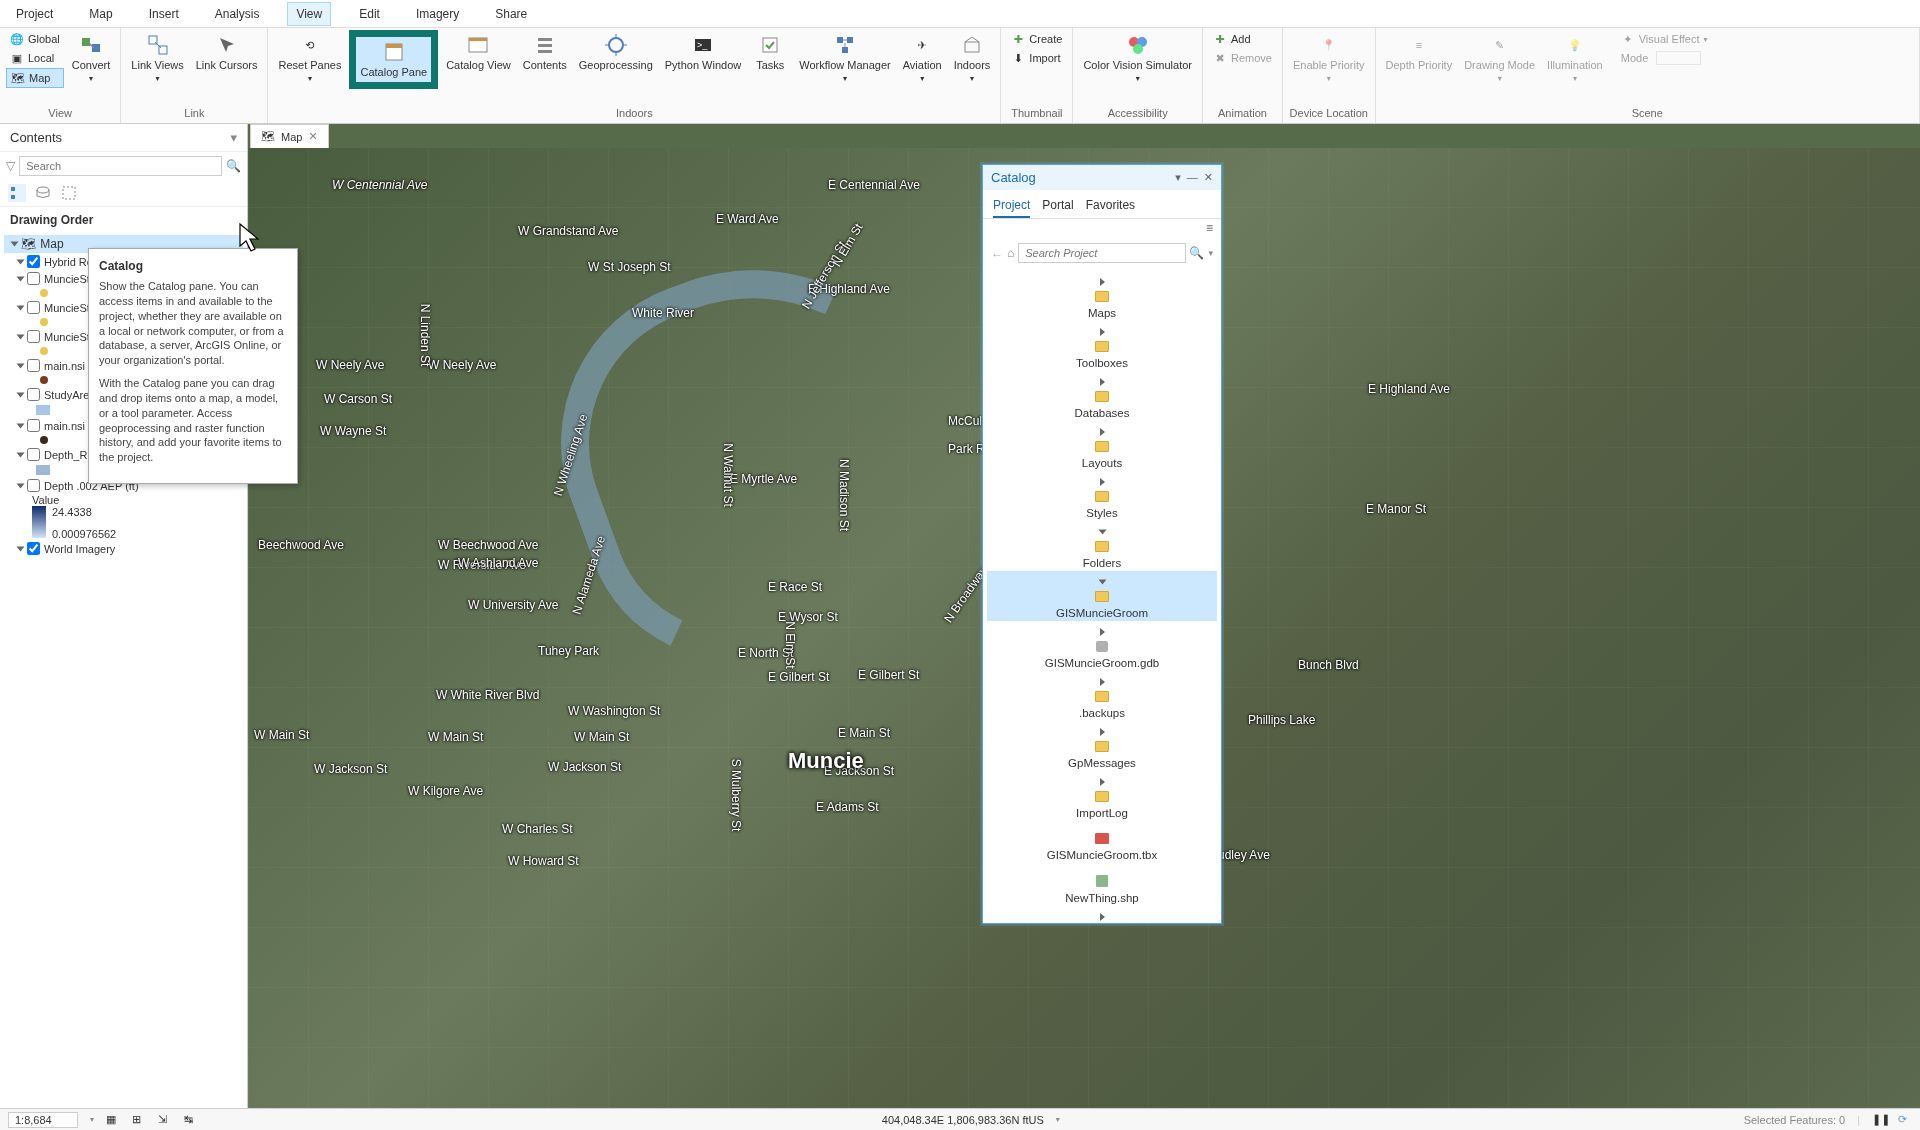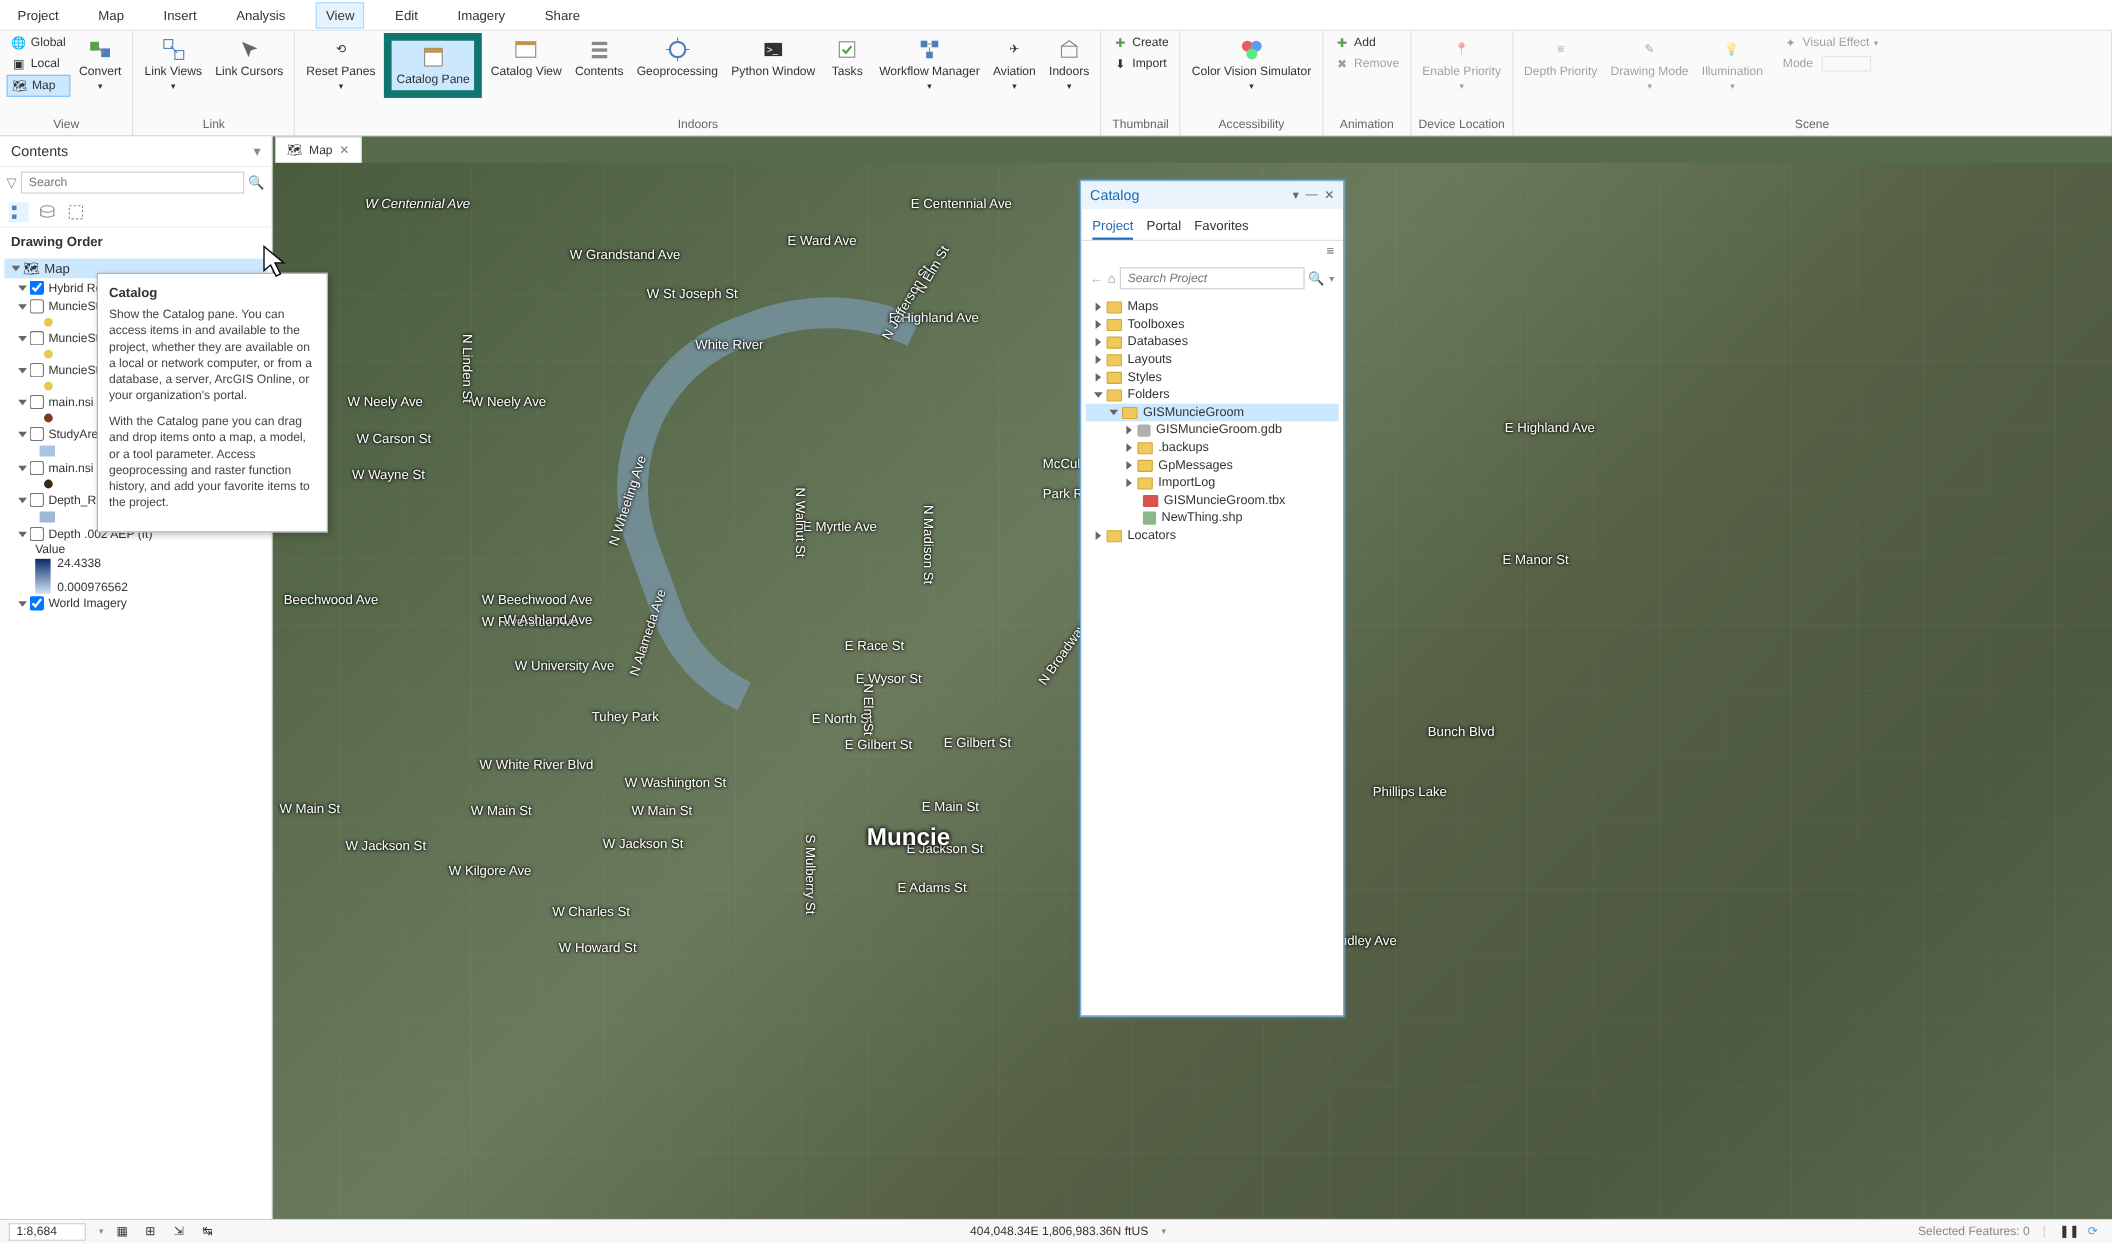--- a/index.html
+++ b/index.html
@@ -61,21 +61,21 @@
 
 .catalog-pane { position: absolute; top: 40px; left: 982px; width: 240px; height: 760px; background: #fff; border: 1px solid #5ba3e0; box-shadow: 0 0 0 2px rgba(91,163,224,0.3); z-index: 400; display:flex; flex-direction:column; }
 .catalog-title { background: #eaf4fd; padding: 5px 8px; font-size: 13px; color: #1a6bb8; display:flex; align-items:center; justify-content:space-between; }
 .catalog-title .win-controls { display:flex; gap:6px; font-size:11px; color:#666; }
 .catalog-tabs { display: flex; gap: 12px; padding: 4px 10px 0 10px; border-bottom: 1px solid #ddd; }
 .catalog-tabs .ctab { padding: 4px 0; font-size: 12px; cursor: pointer; }
 .catalog-tabs .ctab.active { border-bottom: 2px solid #1a6bb8; color: #1a6bb8; font-weight: 500; }
 .catalog-search { display: flex; padding: 6px 8px; gap: 4px; align-items:center; }
 .catalog-search input { flex: 1; padding: 3px 6px; border: 1px solid #ccc; font-size: 11px; font-style: italic; color: #888; }
 .catalog-tree { flex: 1; overflow: auto; padding: 2px 4px; }
-.cat-item { display: flex; align-items: center; gap: 5px; padding: 2px 4px; font-size: 11.5px; cursor: pointer; }
+.cat-item { display: flex; align-items: center; gap: 5px; padding: 2px 4px; font-size: 11.5px; cursor: pointer; flex-direction: column; }
 .cat-item.selected { background: #cce8ff; }
 .folder-icon { width:14px; height:11px; background:#f0c95a; border:1px solid #d4a838; border-radius:1px; }
 .db-icon { width:12px; height:11px; background:#b0b0b0; border-radius:2px; }
 
 
 .cursor { position: absolute; left: 238px; top: 98px; z-index: 600; pointer-events: none; }
 
 
 .statusbar { height: 22px; background: #f7f7f7; border-top: 1px solid #ccc; display: flex; align-items: center; padding: 0 8px; font-size: 11px; gap: 12px; }
 .statusbar .scale-box { border: 1px solid #ccc; padding: 1px 6px; background: #fff; width: 70px; }
@@ -429,21 +429,21 @@
     <span>Depth_RasterDomain</span>
           </div>
           <div class="layer-swatch" style="background: rgb(157, 184, 212);"></div>
           <div class="layer-item">
             <span class="tri down"></span>
     <input type="checkbox" style="">
     <span>Depth .002 AEP (ft)</span>
           </div>
           <div style="margin-left: 28px; font-size: 11px;">
             <div>Value</div>
-      <div style="display:flex;align-items:flex-end;gap:6px;">
+      <div style="display:flex;align-items:flex-start;gap:6px;">
               <div style="width:14px;height:32px;background:linear-gradient(#0a2a6b,#d4e4f7);"></div>
       <div>
                 <div>24.4338</div>
                 <div style="margin-top:10px;">0.000976562</div>
               </div>
             </div>
           </div>
           <div class="layer-item">
             <span class="tri down"></span>
     <input type="checkbox" checked="" style="">

